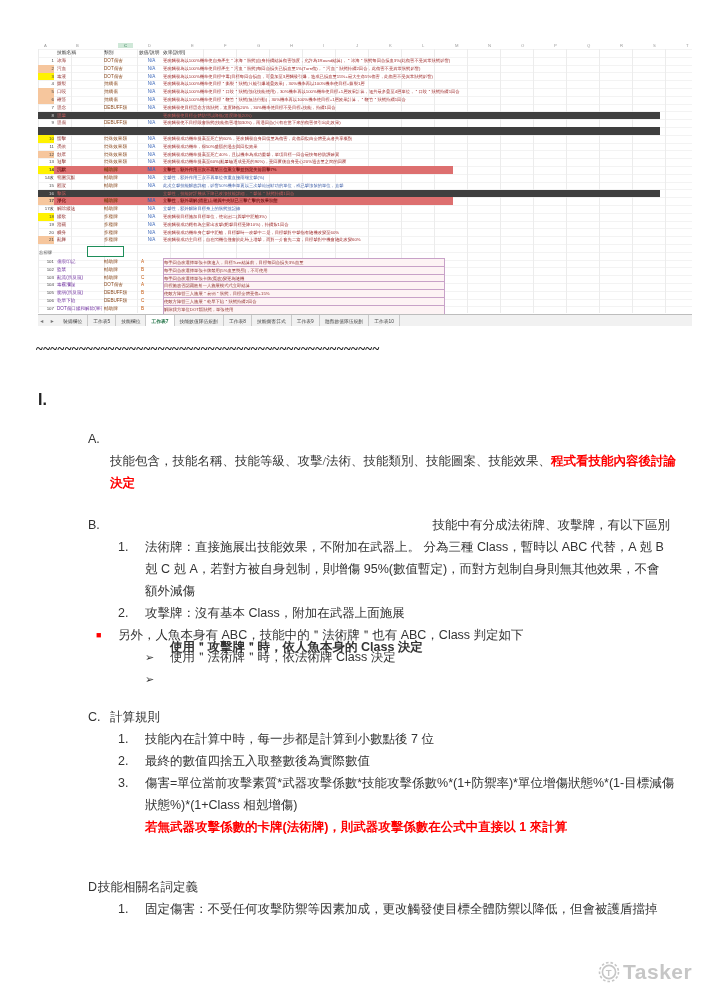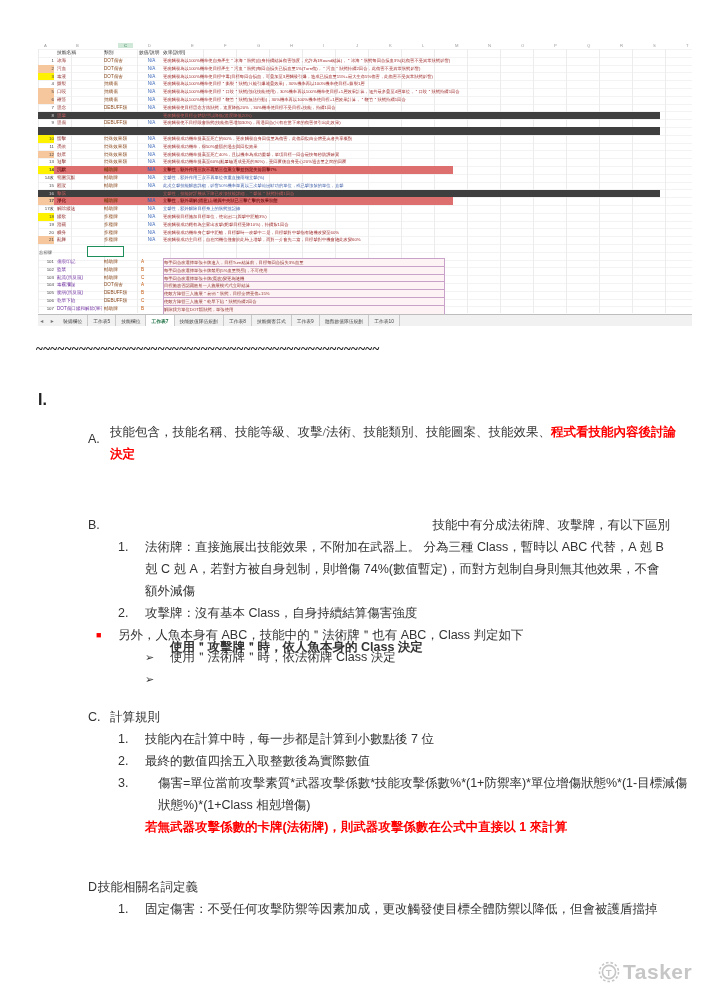--- a/index.html
+++ b/index.html
@@ -330,45 +330,45 @@
         <div class="tab">工作表10</div>
       </div>
   </div>
 </div>
 
 <div class="sep">~~~~~~~~~~~~~~~~~~~~~~~~~~~~~~~~~~~~~~~~~~~~~~~~</div>
 
 <div class="h1">I.</div>
 
 <div class="slabel" style="left:88px;top:428px;">A.</div>
-<div class="stext" style="left:110px;top:421px;width:575px;font-family:Liberation Serif, serif;">
+<div class="stext" style="left:110px;top:450px;width:575px;font-family:Liberation Serif, serif;">
   <span>技能包含，技能名稱、技能等級、攻擊/法術、技能類別、技能圖案、技能效果、</span><span class="red">程式看技能內容後討論決定</span>
 </div>
 
 <div class="slabel" style="left:88px;top:514px;">B.</div>
 <div class="stext" style="left:110px;top:514px;width:560px;text-align:right;">技能中有分成法術牌、攻擊牌，有以下區別</div>
 <div class="slabel" style="left:118px;top:536px;">1.</div>
-<div class="stext" style="left:145px;top:536px;width:527px;">法術牌：直接施展出技能效果，不附加在武器上。 分為三種 Class，暫時以 ABC 代替，A 剋 B 剋 C 剋 A，若對方被自身剋制，則增傷 74%(數值暫定)，而對方剋制自身則無其他效果，不會額外減傷</div>
+<div class="stext" style="left:145px;top:536px;width:527px;">法術牌：直接施展出技能效果，不附加在武器上。 分為三種 Class，暫時以 ABC 代替，A 剋 B 剋 C 剋 A，若對方被自身剋制，則增傷 95%(數值暫定)，而對方剋制自身則無其他效果，不會額外減傷</div>
 <div class="slabel" style="left:118px;top:602px;">2.</div>
-<div class="stext" style="left:145px;top:602px;width:527px;">攻擊牌：沒有基本 Class，自身持續結算傷害強度</div>
+<div class="stext" style="left:145px;top:602px;width:527px;">攻擊牌：沒有基本 Class，附加在武器上面施展</div>
 <div class="sqbullet" style="left:96px;top:624px;">■</div>
 <div class="stext" style="left:118px;top:624px;width:555px;">另外，人魚本身有 ABC，技能中的＂法術牌＂也有 ABC，Class 判定如下</div>
 <div class="arrowmark" style="left:145px;top:646px;">➢</div>
 <div class="stext" style="left:170px;top:646px;width:500px;">使用＂法術牌＂時，依法術牌 Class 決定</div>
 <div class="arrowmark" style="left:145px;top:668px;">➢</div>
 <div class="stext" style="left:170px;top:636px;width:500px;font-weight:bold;">使用＂攻擊牌＂時，依人魚本身的 Class 決定</div>
 
 <div class="slabel" style="left:88px;top:706px;">C.</div>
 <div class="stext" style="left:110px;top:706px;width:560px;">計算規則</div>
 <div class="slabel" style="left:118px;top:728px;">1.</div>
 <div class="stext" style="left:145px;top:728px;width:527px;">技能內在計算中時，每一步都是計算到小數點後 7 位</div>
 <div class="slabel" style="left:118px;top:750px;">2.</div>
 <div class="stext" style="left:145px;top:750px;width:527px;">最終的數值四捨五入取整數後為實際數值</div>
 <div class="slabel" style="left:118px;top:772px;">3.</div>
-<div class="stext" style="left:158px;top:772px;width:533px;">傷害=單位當前攻擊素質*武器攻擊係數*技能攻擊係數%*(1+防禦率)*單位增傷狀態%*(1-目標減傷狀態%)*(1+Class 相剋增傷)</div>
+<div class="stext" style="left:145px;top:772px;width:533px;">傷害=單位當前攻擊素質*武器攻擊係數*技能攻擊係數%*(1+防禦率)*單位增傷狀態%*(1-目標減傷狀態%)*(1+Class 相剋增傷)</div>
 <div class="stext red" style="left:145px;top:816px;width:540px;">若無武器攻擊係數的卡牌(法術牌)，則武器攻擊係數在公式中直接以 1 來計算</div>
 
 <div class="slabel" style="left:88px;top:876px;">D.</div>
 <div class="stext" style="left:98px;top:876px;width:560px;">技能相關名詞定義</div>
 <div class="slabel" style="left:118px;top:898px;">1.</div>
 <div class="stext" style="left:145px;top:898px;width:540px;">固定傷害：不受任何攻擊防禦等因素加成，更改觸發使目標全體防禦以降低，但會被護盾擋掉</div>
 
 <div class="wm">
   <svg width="22" height="22" viewBox="0 0 22 22">
     <circle cx="11" cy="11" r="9.5" fill="none" stroke="#c6c6c6" stroke-width="1.6" stroke-dasharray="2.6 2"></circle>

